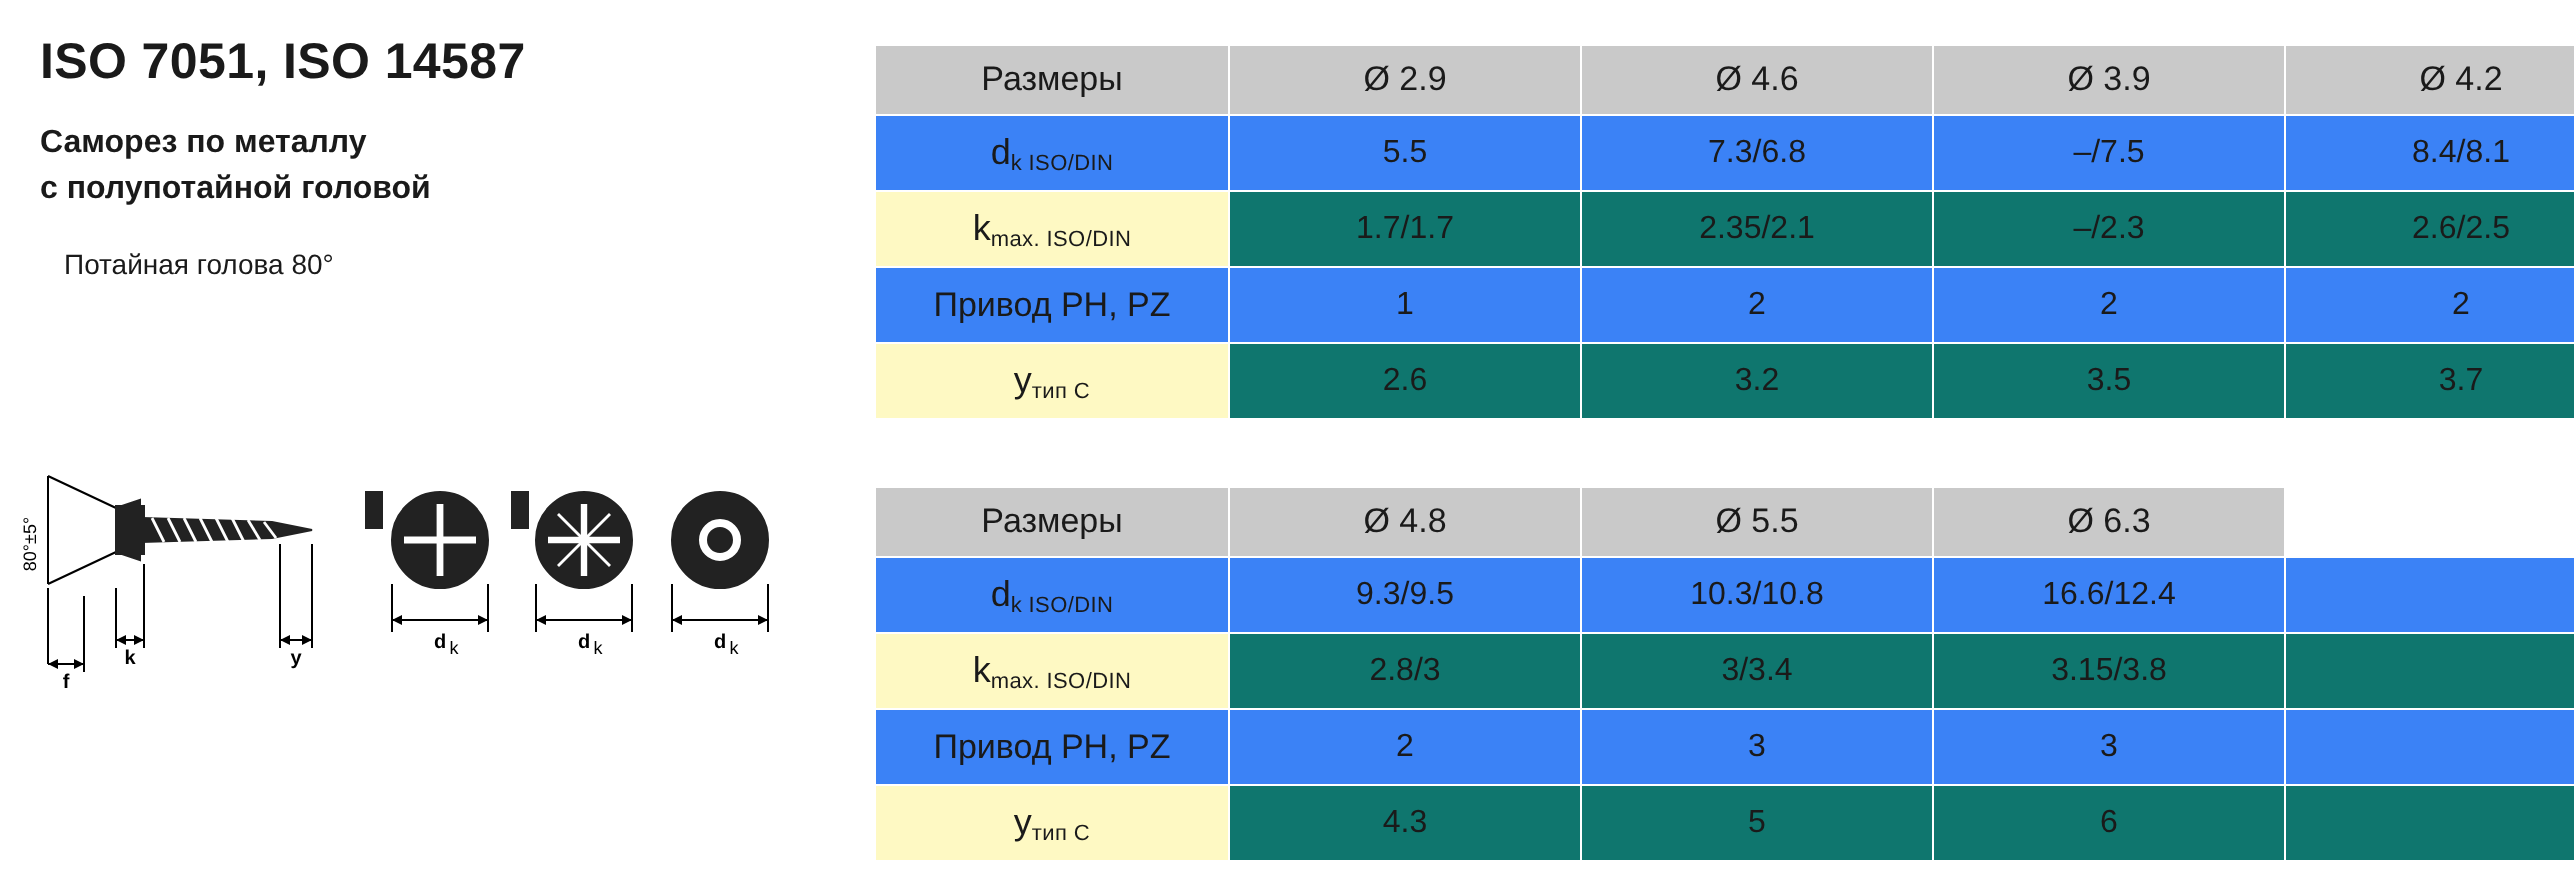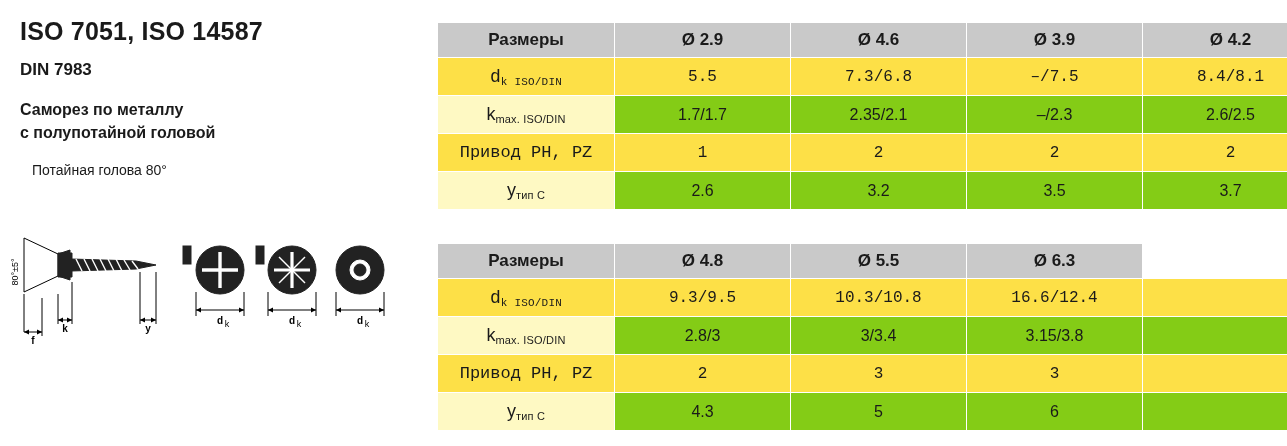--- a/index.html
+++ b/index.html
@@ -76,34 +76,33 @@
     border: 1px solid #ffffff;
     text-align: center;
     vertical-align: middle;
     font-size: 16px;
     font-weight: normal;
     height: 37px;
     padding: 0 4px;
   }
   table.spec thead th {
     background: #c9c9c9;
-    font-weight: bold;
+    font-weight: normal;
     font-size: 17px;
     height: 34px;
   }
   table.spec thead th.blank {
     background: #ffffff;
     border-color: #ffffff;
   }
   table.spec tbody tr.shade td {
-    background: #84cc16;
+    background: #0f766e;
   }
   table.spec tbody tr.plain td {
-    background: #fde047;
-    font-family: Liberation Mono, monospace;
+    background: #3b82f6;
   }
   table.spec tbody td.label {
     background: #efefef;
     font-size: 17px;
   }
   table.spec tbody tr.shade td.label {
     background: #fef9c3;
   }
   table.spec tbody td.empty {
     background: #ffffff;
@@ -135,21 +134,20 @@
     fill: #000;
   }
 </style>
 </head>
 <body>
 
 <div class="page">
 
   <div class="left-col">
     <div class="std-title">ISO 7051, ISO 14587</div>
-    <div class="din-title">DIN 7983</div>
     <div class="desc">
       <div>Саморез по металлу</div>
       <div>с полупотайной головой</div>
     </div>
     <div class="note">Потайная голова 80°</div>
   </div>
 
   <div class="drawing">
     <svg width="400" height="120" viewBox="0 0 400 120">
       <g stroke="#000" fill="none" stroke-width="1">

